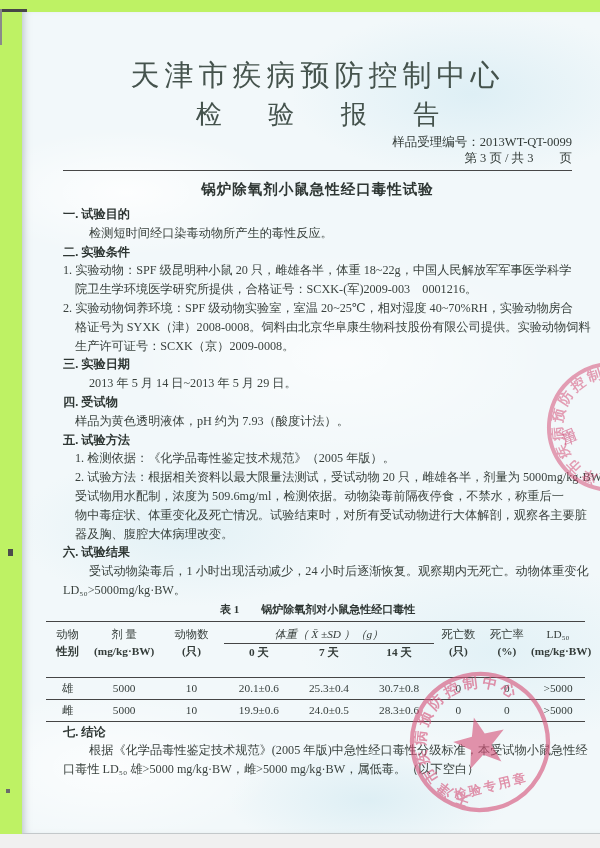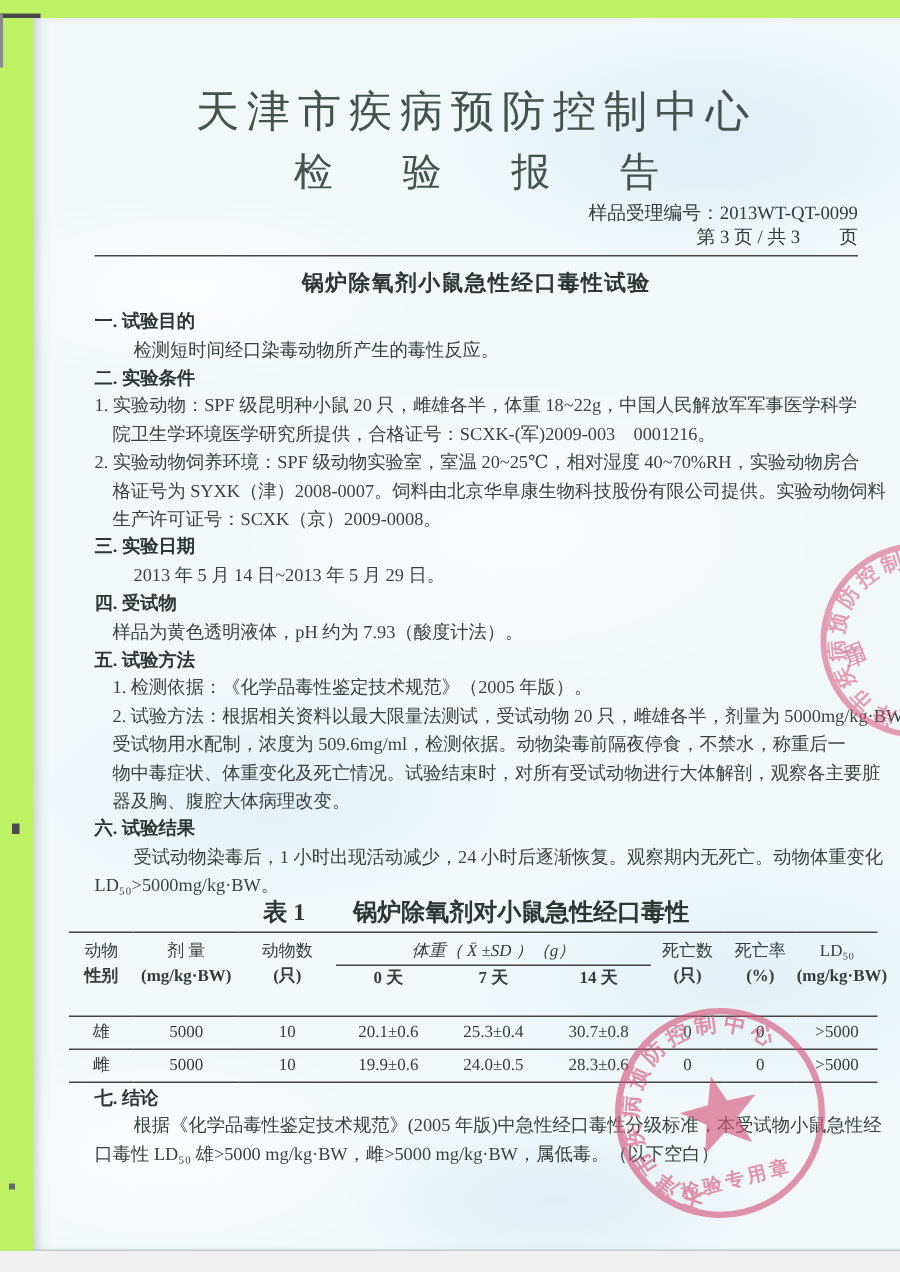--- a/index.html
+++ b/index.html
@@ -28,21 +28,21 @@
             border-bottom:1.6px solid #474747;padding-bottom:4px;flex-direction:column;}
   .meta-right .unit{margin-left:26px;}
   .doc-title{margin-top:8px;text-align:center;font-weight:bold;font-size:14.5px;
              line-height:20px;letter-spacing:1px;color:#2e3633;}
   .body-text{margin-top:6px;font-size:12.2px;}
   .ln{line-height:18.8px;height:18.8px;white-space:nowrap;}
   .h{font-weight:bold;color:#2e3633;}
   .ind{padding-left:26px;}
   .pad1{padding-left:12px;}
   .spread{letter-spacing:1.6px;}
-  .tbl-caption{text-align:center;font-weight:bold;font-size:16px;line-height:18.8px;color:#2e3633;}
+  .tbl-caption{text-align:center;font-weight:bold;font-size:11px;line-height:18.8px;color:#2e3633;}
   table.tox{border-collapse:collapse;width:calc(100% + 30px);margin:2px 0 1px -17px;
             font-size:11.3px;color:#343c39;table-layout:fixed;
             border-top:1.6px solid #454545;}
   table.tox th, table.tox td{font-weight:normal;text-align:center;padding:0;line-height:17px;}
   table.tox thead tr.h1 th{padding-top:4px;}
   table.tox thead tr.h1 th.grp{border-bottom:1.2px solid #454545;}
   table.tox thead tr.h2 th{border-bottom:1.4px solid #454545;padding-bottom:16px;font-weight:bold;}
   table.tox tbody td{border-bottom:1.3px solid #454545;line-height:21px;}
   .c-sex{width:8%;} .c-dose{width:13%;} .c-cnt{width:12%;}
   .c-d0{width:13%;} .c-d7{width:13%;} .c-d14{width:13%;}
@@ -85,21 +85,21 @@
     <div class="doc-title">锅炉除氧剂小鼠急性经口毒性试验</div>
 
     <div class="body-text">
       <div class="ln h">一. 试验目的</div>
       <div class="ln ind">检测短时间经口染毒动物所产生的毒性反应。</div>
 
       <div class="ln h">二. 实验条件</div>
       <div class="ln">1. 实验动物：SPF 级昆明种小鼠 20 只，雌雄各半，体重 18~22g，中国人民解放军军事医学科学</div>
       <div class="ln pad1">院卫生学环境医学研究所提供，合格证号：SCXK-(军)2009-003　0001216。</div>
       <div class="ln">2. 实验动物饲养环境：SPF 级动物实验室，室温 20~25℃，相对湿度 40~70%RH，实验动物房合</div>
-      <div class="ln pad1">格证号为 SYXK（津）2008-0007。饲料由北京华阜康生物科技股份有限公司提供。实验动物饲料</div>
+      <div class="ln pad1">格证号为 SYXK（津）2008-0008。饲料由北京华阜康生物科技股份有限公司提供。实验动物饲料</div>
       <div class="ln pad1">生产许可证号：SCXK（京）2009-0008。</div>
 
       <div class="ln h">三. 实验日期</div>
       <div class="ln ind">2013 年 5 月 14 日~2013 年 5 月 29 日。</div>
 
       <div class="ln h">四. 受试物</div>
       <div class="ln pad1">样品为黄色透明液体，pH 约为 7.93（酸度计法）。</div>
 
       <div class="ln h">五. 试验方法</div>
       <div class="ln pad1">1. 检测依据：《化学品毒性鉴定技术规范》（2005 年版）。</div>

